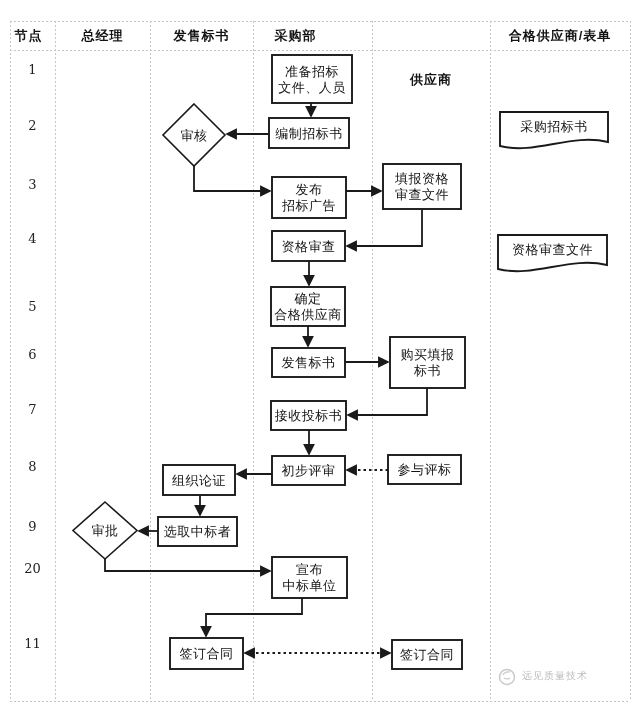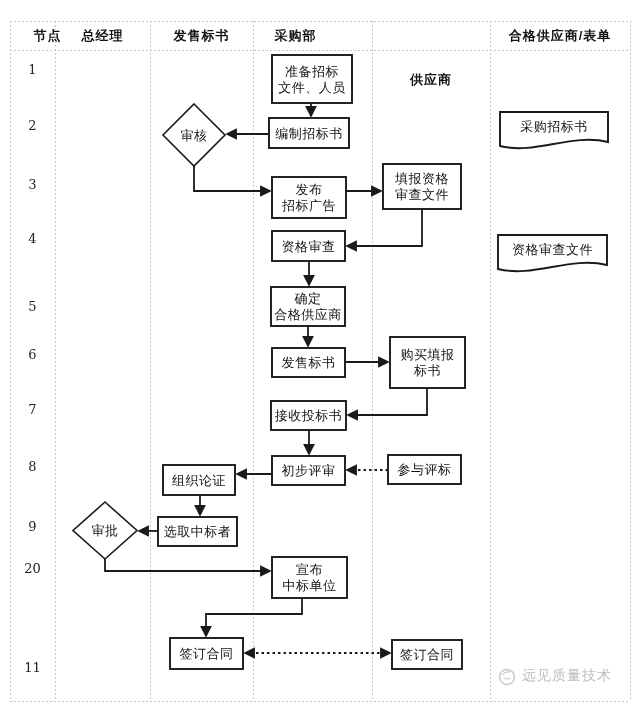--- a/index.html
+++ b/index.html
@@ -6,47 +6,47 @@
   body{font-family:"Liberation Sans","DejaVu Sans",sans-serif;}
   #page{position:relative;width:640px;height:709px;background:#ffffff;overflow:hidden;}
   #page-title{position:absolute;left:14px;top:3px;font-size:14px;font-weight:bold;color:#1a1a1a;letter-spacing:1px;}
   .col-header{position:absolute;top:21px;height:29px;display:flex;align-items:center;justify-content:center;
     font-size:13px;font-weight:bold;color:#141414;letter-spacing:1px;}
   .row-num{position:absolute;left:10px;width:45px;text-align:center;font-size:13px;color:#222;
     font-family:"DejaVu Serif","Liberation Serif",serif;}
   #flow-svg{position:absolute;left:0;top:0;}
   .flow-label{font-size:13px;fill:#141414;letter-spacing:0.5px;}
   #watermark{position:absolute;left:497px;top:666px;display:flex;align-items:center;gap:5px;
-    color:#bcbcbc;font-size:14px;letter-spacing:1px;}
+    color:#bcbcbc;font-size:10px;letter-spacing:1px;}
 </style>
 </head>
 <body>
 
 <div id="page">
 
   <div id="headers">
-      <div class="col-header" style="left: 25px; width: 45px; font-family: Liberation Mono, monospace;">节点</div>
+      <div class="col-header" style="left: 6px; width: 45px; font-family: Liberation Mono, monospace;">节点</div>
       <div class="col-header" style="left: 55px; width: 95px;">总经理</div>
       <div class="col-header" style="left: 150px; width: 103px;">发售标书</div>
       <div class="col-header" style="left: 236px; width: 119px;">采购部</div>
       <div class="col-header" style="left: 372px; width: 118px; margin-top: 44px;">供应商</div>
       <div class="col-header" style="left: 490px; width: 140px;">合格供应商/表单</div>
     </div>
   <div id="row-nums">
       <div class="row-num" style="top: 62px;">1</div>
       <div class="row-num" style="top: 118px;">2</div>
       <div class="row-num" style="top: 177px;">3</div>
       <div class="row-num" style="top: 231px;">4</div>
       <div class="row-num" style="top: 299px;">5</div>
       <div class="row-num" style="top: 347px;">6</div>
       <div class="row-num" style="top: 402px;">7</div>
       <div class="row-num" style="top: 459px;">8</div>
       <div class="row-num" style="top: 519px;">9</div>
       <div class="row-num" style="top: 561px;">20</div>
-      <div class="row-num" style="top: 660px;">11</div>
+      <div class="row-num" style="top: 636px;">11</div>
     </div>
 
   <svg id="flow-svg" width="640" height="709" viewBox="0 0 640 709">
     <defs>
       <marker id="arrowhead" viewBox="0 0 10 10" refX="8.5" refY="5" markerWidth="6.5" markerHeight="6.5" orient="auto-start-reverse">
         <path d="M0,0 L10,5 L0,10 z" fill="#1a1a1a"></path>
       </marker>
     </defs>
     <g id="grid-layer">
         <line x1="10.5" y1="21" x2="10.5" y2="701" stroke="#c6c6c6" stroke-width="1" stroke-dasharray="2 2"></line>

